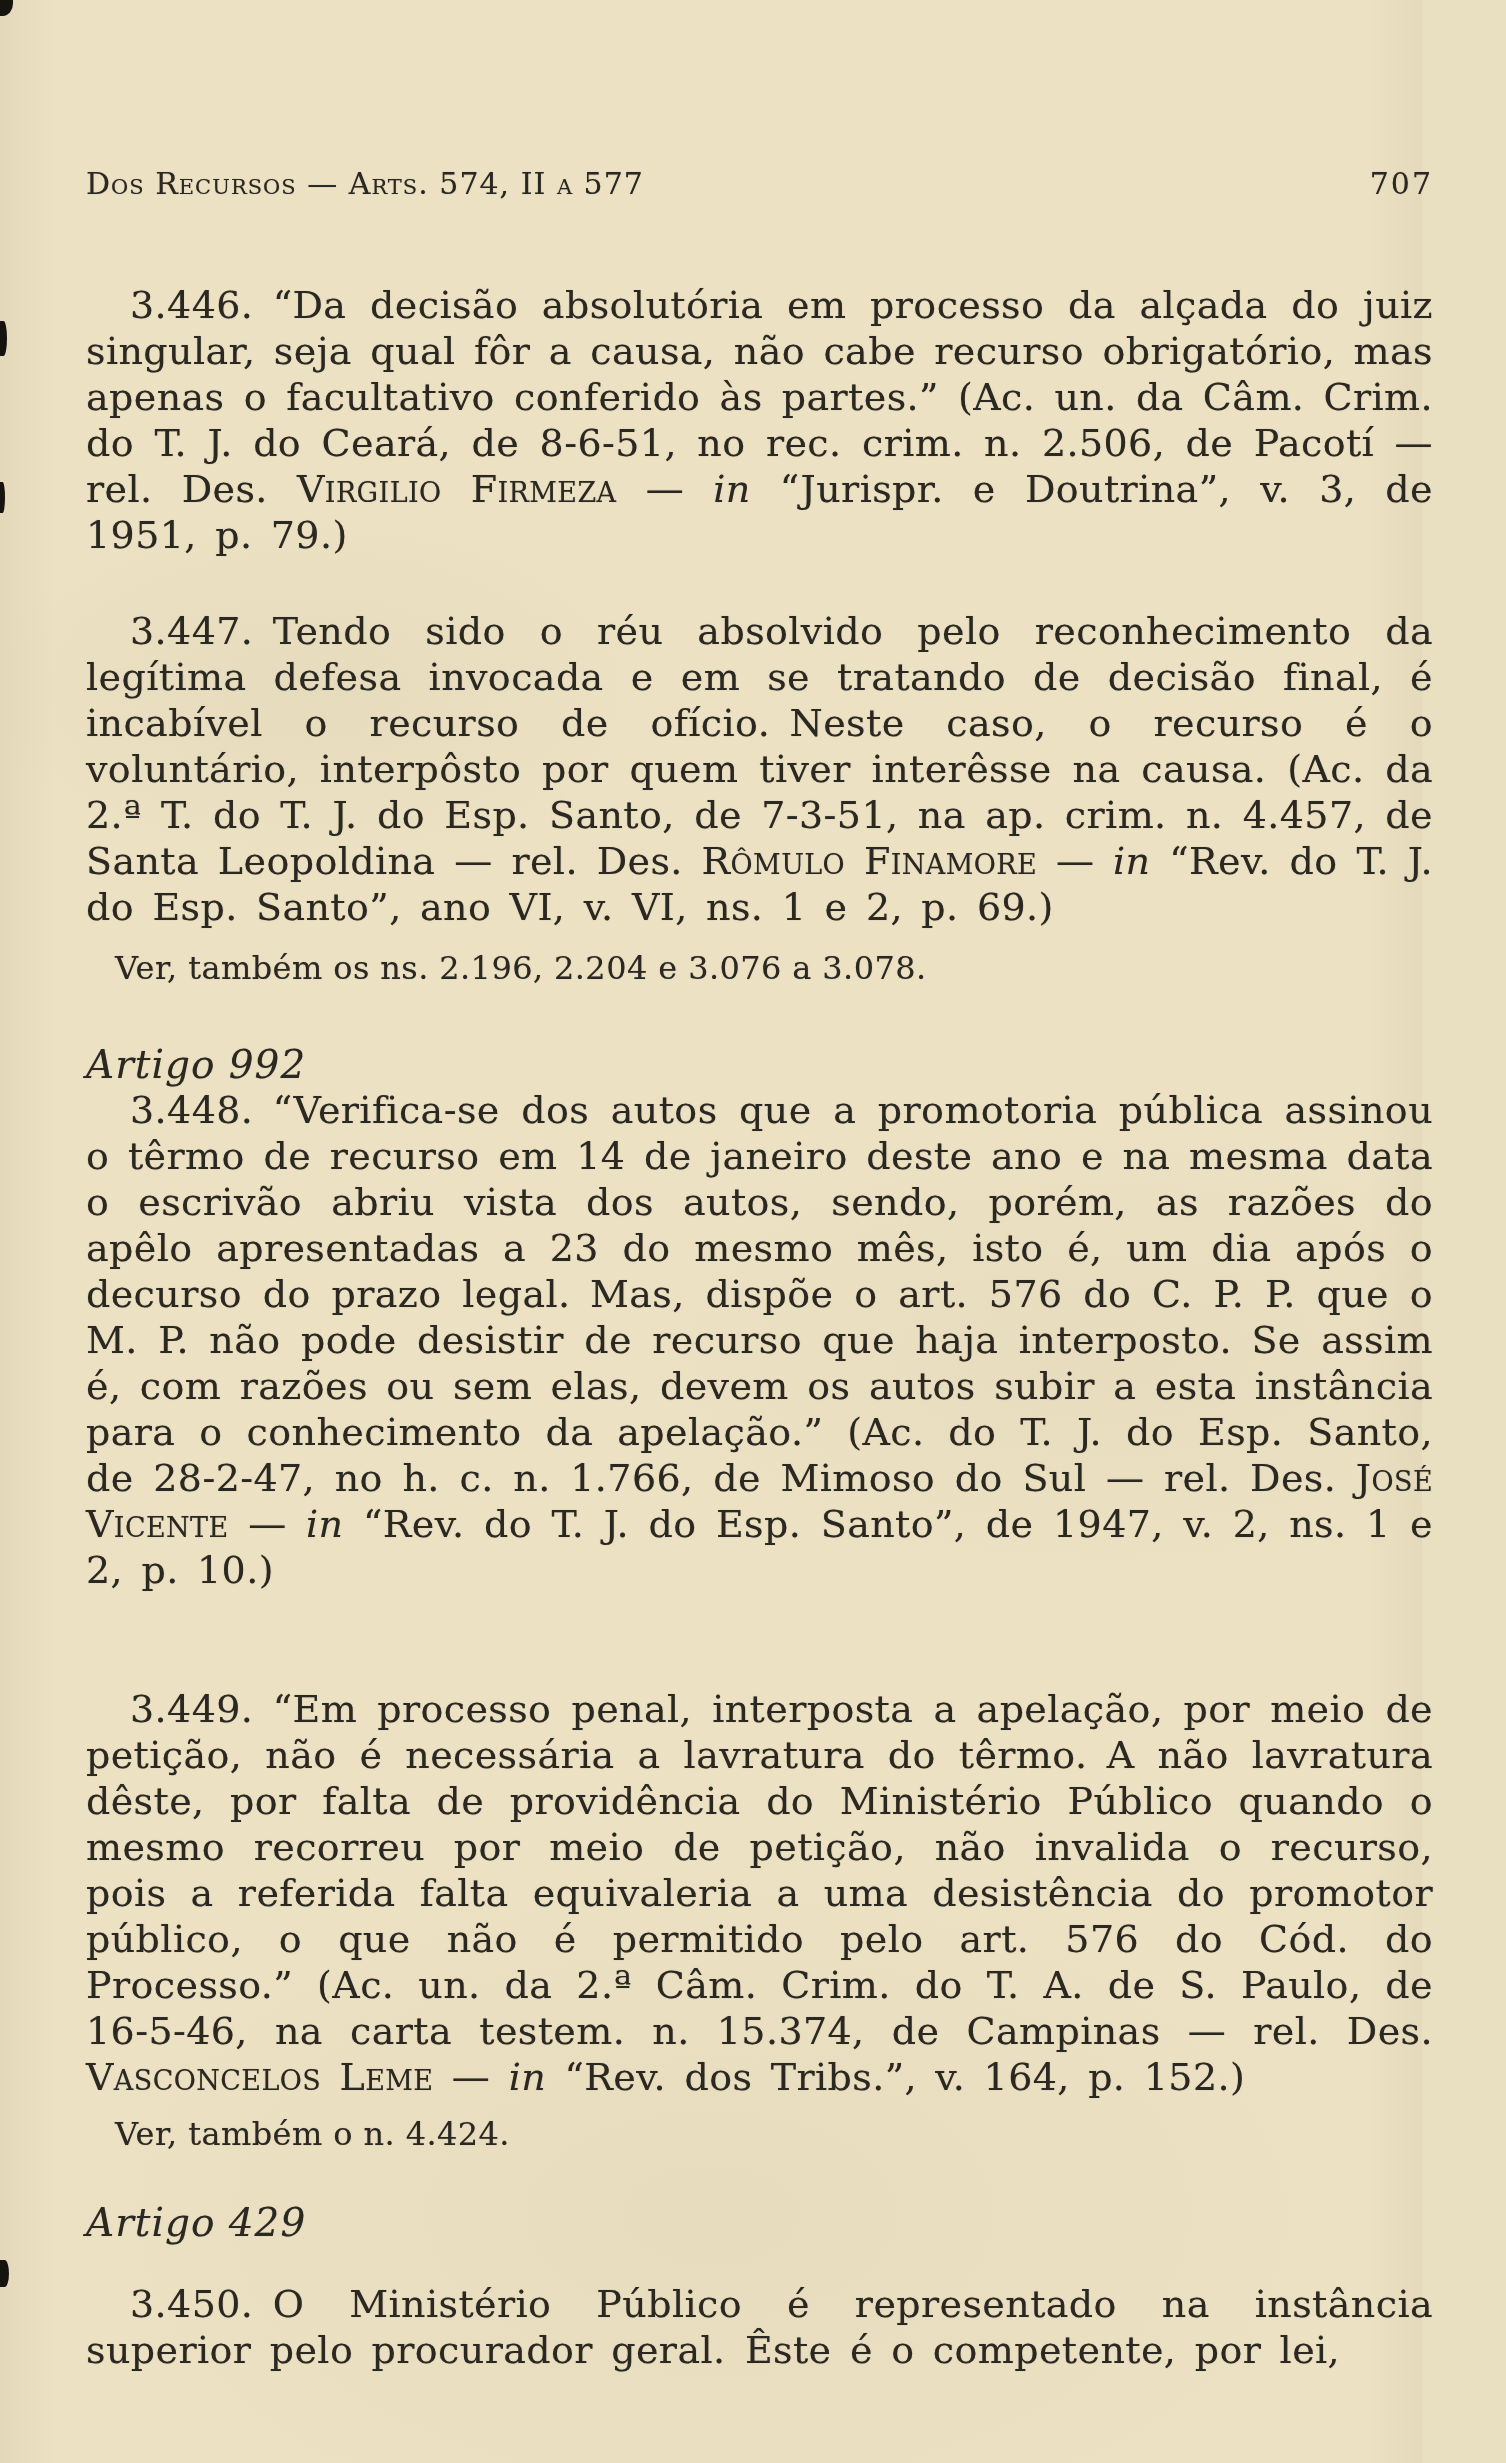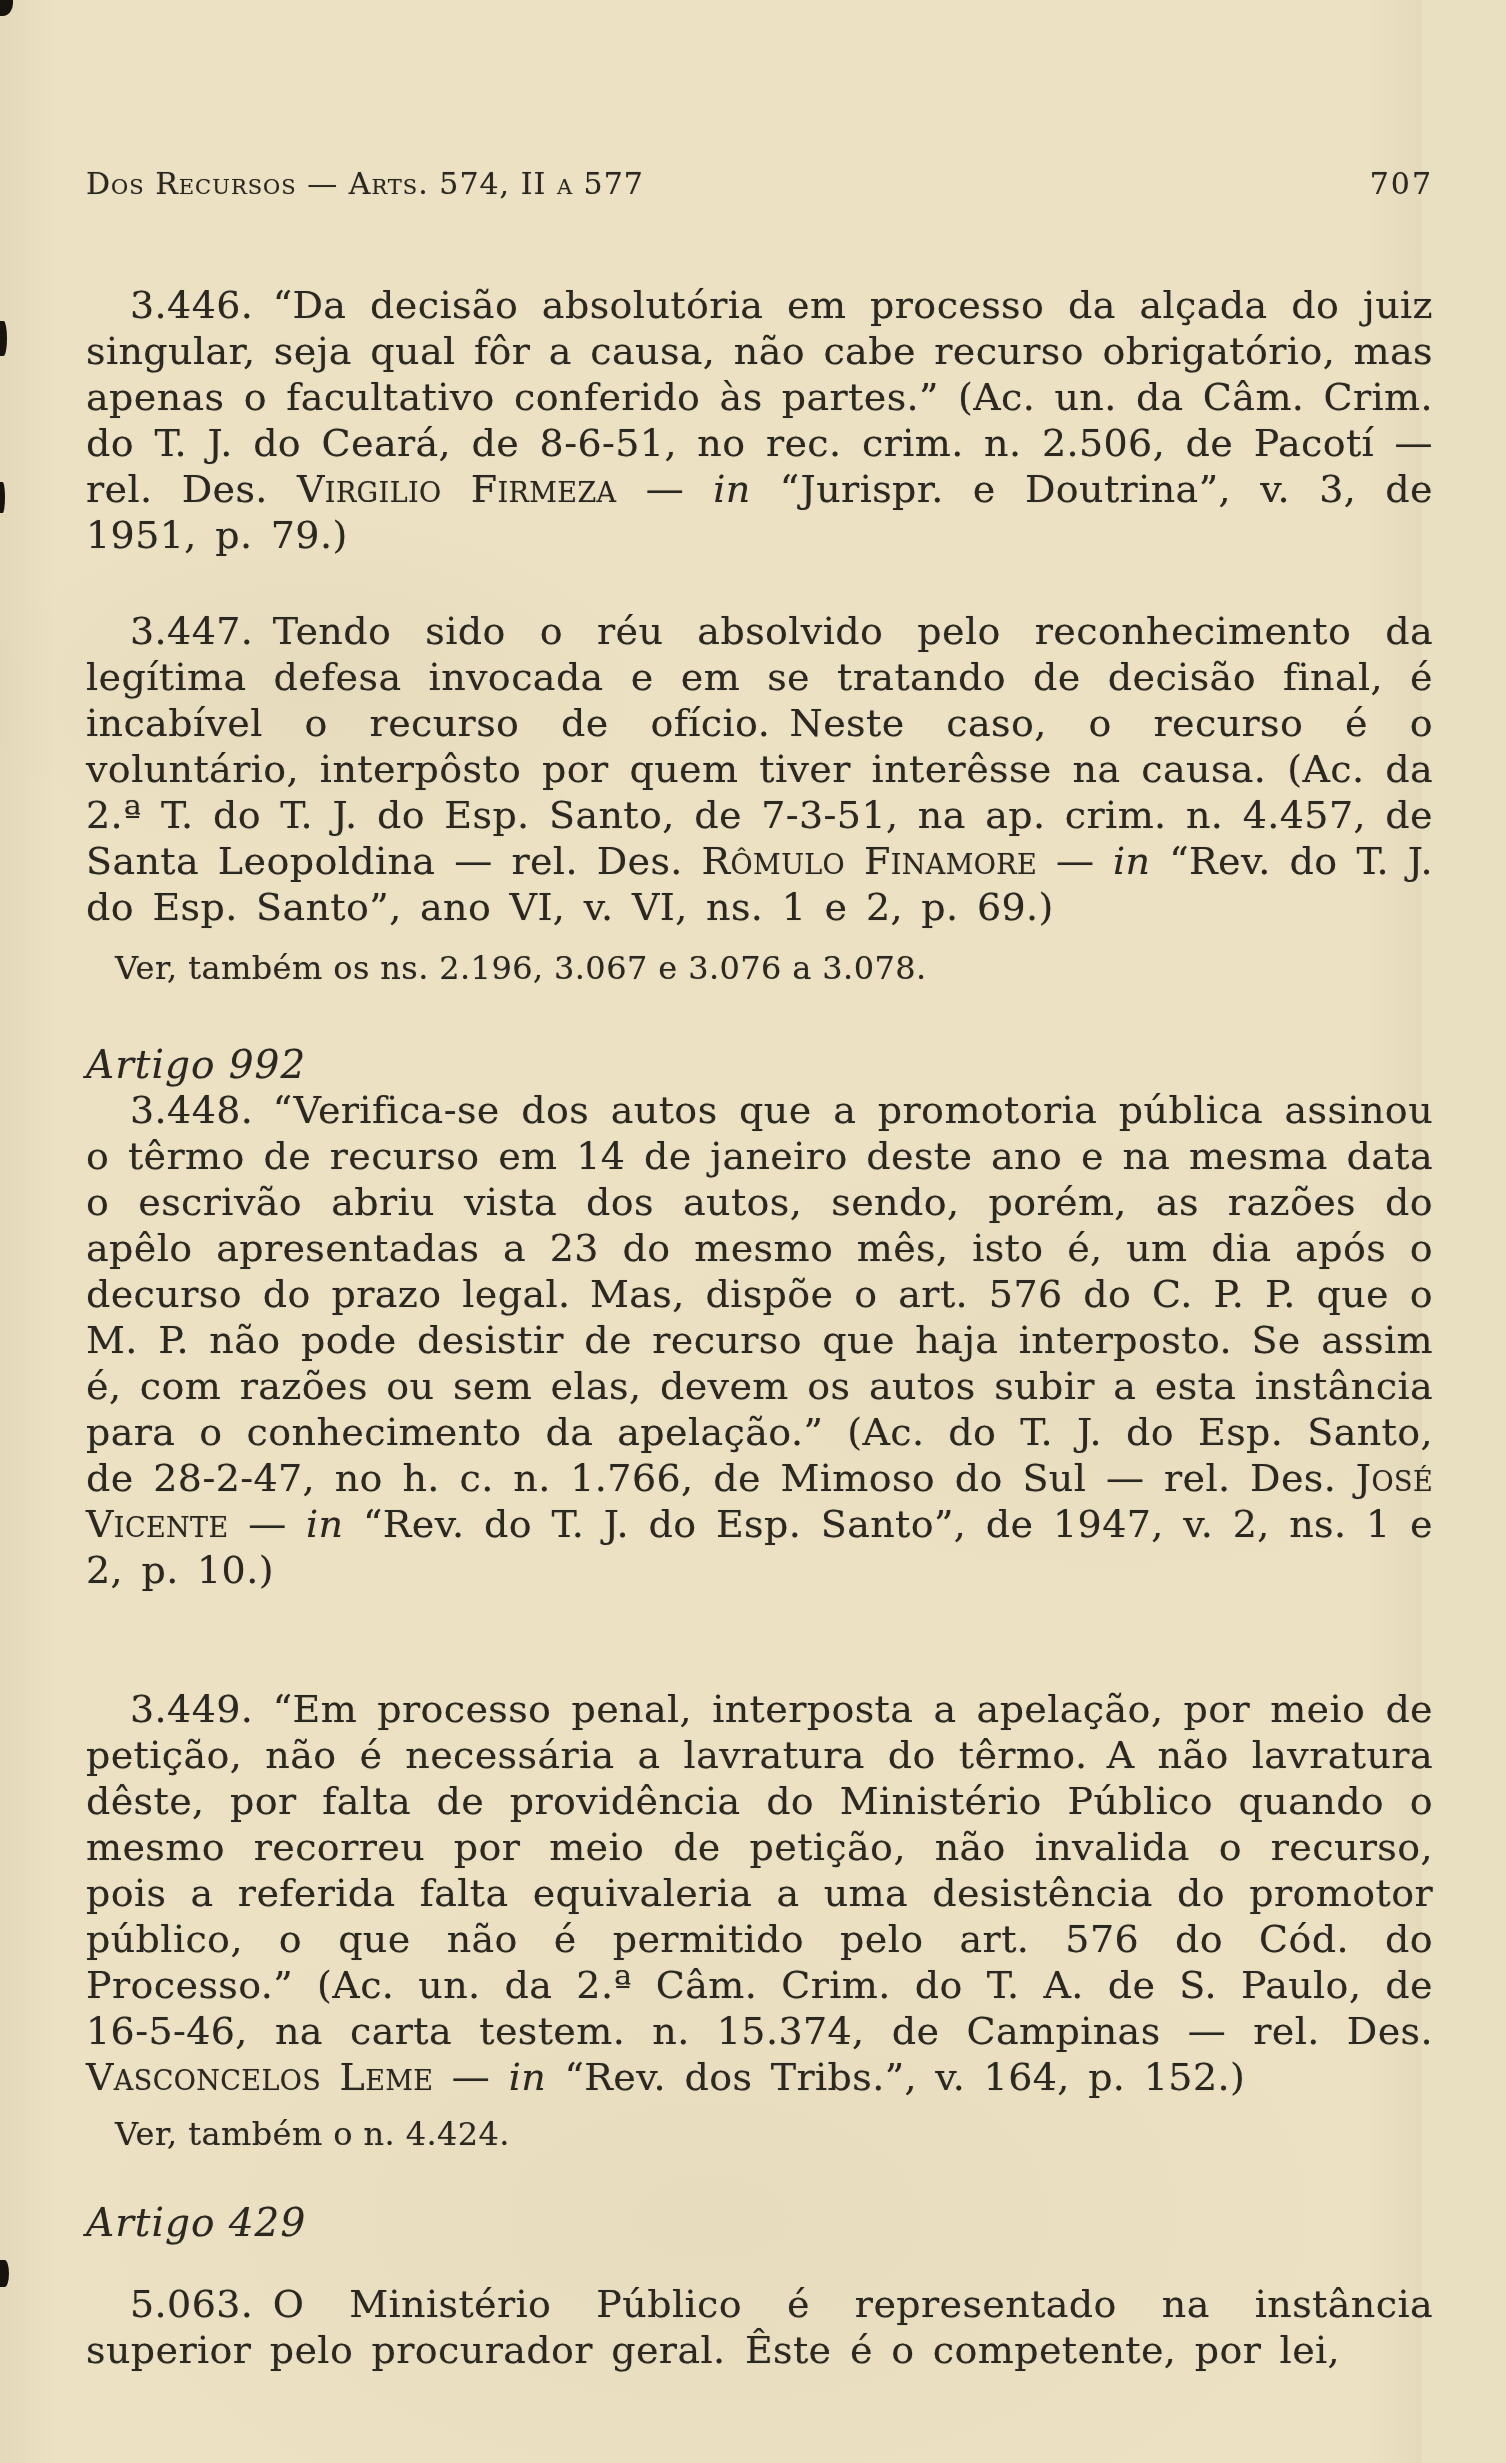--- a/index.html
+++ b/index.html
@@ -107,29 +107,29 @@
     <span class="running-title">Dos Recursos — Arts. 574, II a 577</span>
     <span class="page-number">707</span>
   </header>
 
   <main class="text-block">
 
     <p class="para m-3446"><span>3.446. “Da decisão absolutória em processo da alçada do juiz singular, seja qual fôr a causa, não cabe recurso obrigatório, mas apenas o facultativo conferido às partes.” (Ac. un. da Câm. Crim. do T. J. do Ceará, de 8-6-51, no rec. crim. n. 2.506, de Pacotí — rel. Des. </span><span class="smallcaps">Virgilio Firmeza</span><span> — </span><span class="italic">in</span><span> “Jurispr. e Doutrina”, v. 3, de 1951, p. 79.)</span></p>
 
     <p class="para m-3447"><span>3.447. Tendo sido o réu absolvido pelo reconhecimento da legítima defesa invocada e em se tratando de decisão final, é incabível o recurso de ofício. Neste caso, o recurso é o voluntário, interpôsto por quem tiver interêsse na causa. (Ac. da 2.ª T. do T. J. do Esp. Santo, de 7-3-51, na ap. crim. n. 4.457, de Santa Leopoldina — rel. Des. </span><span class="smallcaps">Rômulo Finamore</span><span> — </span><span class="italic">in</span><span> “Rev. do T. J. do Esp. Santo”, ano VI, v. VI, ns. 1 e 2, p. 69.)</span></p>
 
-    <p class="see-note n1">Ver, também os ns. 2.196, 3.067 e 3.076 a 3.078.</p>
+    <p class="see-note n1">Ver, também os ns. 2.196, 2.204 e 3.076 a 3.078.</p>
 
     <h2 class="article-heading h576">Artigo 992</h2>
 
     <p class="para m-3448"><span>3.448. “Verifica-se dos autos que a promotoria pública assinou o têrmo de recurso em 14 de janeiro deste ano e na mesma data o escrivão abriu vista dos autos, sendo, porém, as razões do apêlo apresentadas a 23 do mesmo mês, isto é, um dia após o decurso do prazo legal. Mas, dispõe o art. 576 do C. P. P. que o M. P. não pode desistir de recurso que haja interposto. Se assim é, com razões ou sem elas, devem os autos subir a esta instância para o conhecimento da apelação.” (Ac. do T. J. do Esp. Santo, de 28-2-47, no h. c. n. 1.766, de Mimoso do Sul — rel. Des. </span><span class="smallcaps">José Vicente</span><span> — </span><span class="italic">in</span><span> “Rev. do T. J. do Esp. Santo”, de 1947, v. 2, ns. 1 e 2, p. 10.)</span></p>
 
     <p class="para m-3449"><span>3.449. “Em processo penal, interposta a apelação, por meio de petição, não é necessária a lavratura do têrmo. A não lavratura dêste, por falta de providência do Ministério Público quando o mesmo recorreu por meio de petição, não invalida o recurso, pois a referida falta equivaleria a uma desistência do promotor público, o que não é permitido pelo art. 576 do Cód. do Processo.” (Ac. un. da 2.ª Câm. Crim. do T. A. de S. Paulo, de 16-5-46, na carta testem. n. 15.374, de Campinas — rel. Des. </span><span class="smallcaps">Vasconcelos Leme</span><span> — </span><span class="italic">in</span><span> “Rev. dos Tribs.”, v. 164, p. 152.)</span></p>
 
     <p class="see-note n2">Ver, também o n. 4.424.</p>
 
     <h2 class="article-heading h577">Artigo 429</h2>
 
-    <p class="para m-3450"><span>5.063. O Ministério Público é representado na instância superior pelo procurador geral. Êste é o competente, por lei,</span></p>
+    <p class="para m-3450"><span>3.450. O Ministério Público é representado na instância superior pelo procurador geral. Êste é o competente, por lei,</span></p>
 
   </main>
 </div>
 
 
 </body></html>

